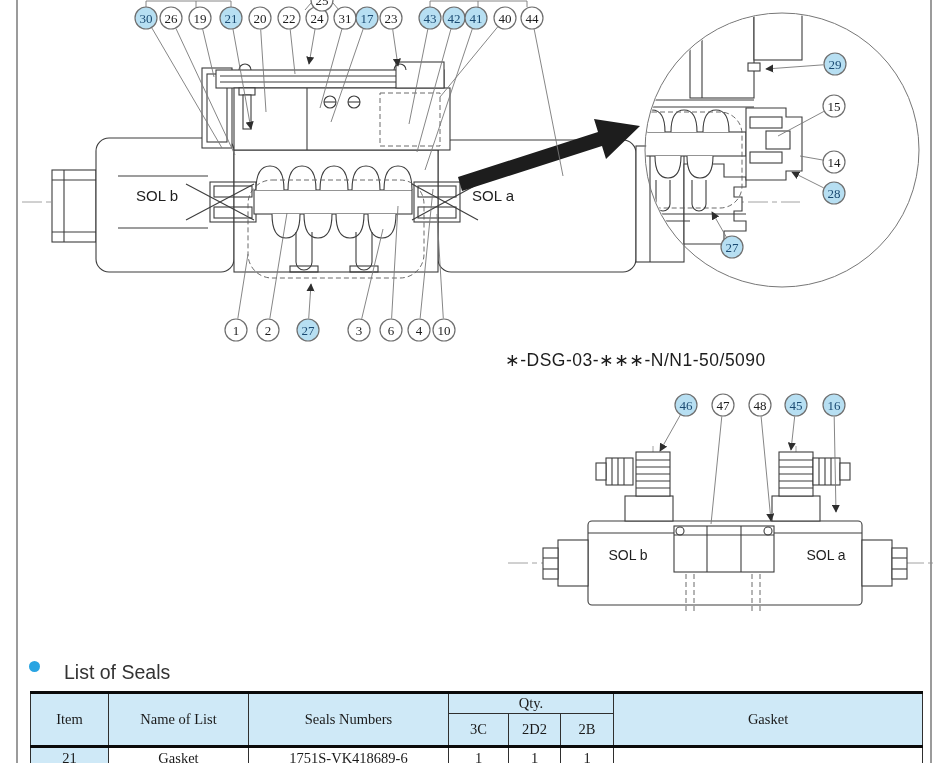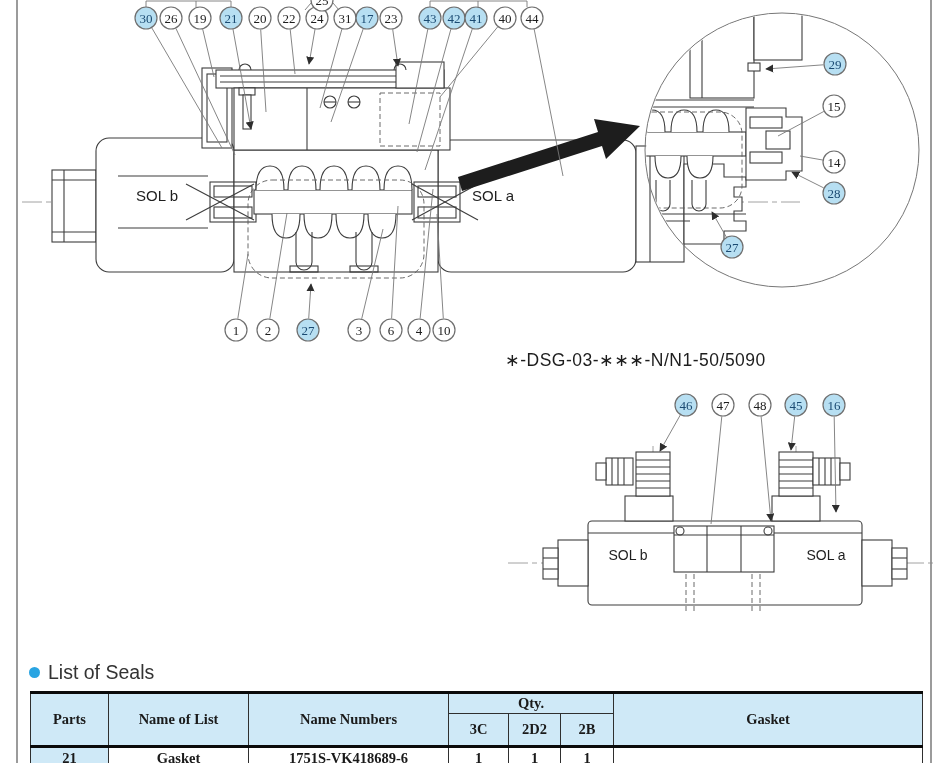--- a/index.html
+++ b/index.html
@@ -10,27 +10,27 @@
   .ln{stroke:#3d3d3d;stroke-width:1.1;fill:none;}
   .lnw{stroke:#3d3d3d;stroke-width:1.1;fill:#fff;}
   .thin{stroke:#8a8a8a;stroke-width:0.8;fill:none;}
   .dash{stroke:#5a5a5a;stroke-width:0.9;fill:none;stroke-dasharray:5 3;}
   .chain{stroke:#8a8a8a;stroke-width:0.8;fill:none;stroke-dasharray:20 4 5 4;}
   .leader{stroke:#787878;stroke-width:0.9;fill:none;}
   .bracket{stroke:#787878;stroke-width:0.9;fill:none;}
   .sol{font-family:"Liberation Sans",sans-serif;font-size:15px;fill:#1e1e1e;}
   .sol2{font-family:"Liberation Sans",sans-serif;font-size:14px;fill:#1e1e1e;}
   .model{font-family:"Liberation Sans",sans-serif;font-size:17.5px;fill:#1d1d1d;letter-spacing:.5px;}
-  .heading{position:absolute;left:29px;top:661px;display:flex;align-items:center;gap:8px;
+  .heading{position:absolute;left:29px;top:661px;display:flex;align-items:flex-start;gap:24px;
            font-size:19.5px;color:#333;}
   .bullet{width:11px;height:11px;border-radius:50%;background:#29a4e2;display:inline-block;}
   table.seals{position:absolute;left:30px;top:691px;width:892px;border-collapse:collapse;
       table-layout:fixed;font-family:"Liberation Serif",serif;font-size:14.5px;color:#1a1a1a;
       border:1px solid #2f2f2f;border-top:3.5px solid #0a0a0a;}
-  table.seals th,table.seals td{border:1px solid #2f2f2f;padding:0;text-align:center;font-weight:bold;}
+  table.seals th,table.seals td{border:1px solid #2f2f2f;padding:0;text-align:center;font-weight:normal;}
   table.seals thead{border-bottom:3px solid #0a0a0a;}
   table.seals thead th{background:#cfe9f7;}
   tr.qr1 th{height:19px;}
   tr.qr2 th{height:31px;}
   table.seals tbody td{height:21px;background:#fff;}
   table.seals tbody td.item-cell{background:#cfe9f7;}
 </style>
 </head>
 <body>
 
@@ -367,23 +367,23 @@
       <col style="width:78px">
         <col style="width:140px">
         <col style="width:200px">
       <col style="width:60px">
         <col style="width:52px">
         <col style="width:53px">
         <col style="width:309px">
     </colgroup>
     <thead>
       <tr class="qr1">
-        <th rowspan="2">Parts</th>
+        <th rowspan="2">Item</th>
         <th rowspan="2">Name of List</th>
-        <th rowspan="2">Name Numbers</th>
+        <th rowspan="2">Seals Numbers</th>
         <th colspan="3">Qty.</th>
         <th rowspan="2">Gasket</th>
       </tr>
       <tr class="qr2">
         <th>3C</th>
         <th>2D2</th>
         <th>2B</th>
       </tr>
     </thead>
     <tbody id="seals-body">

